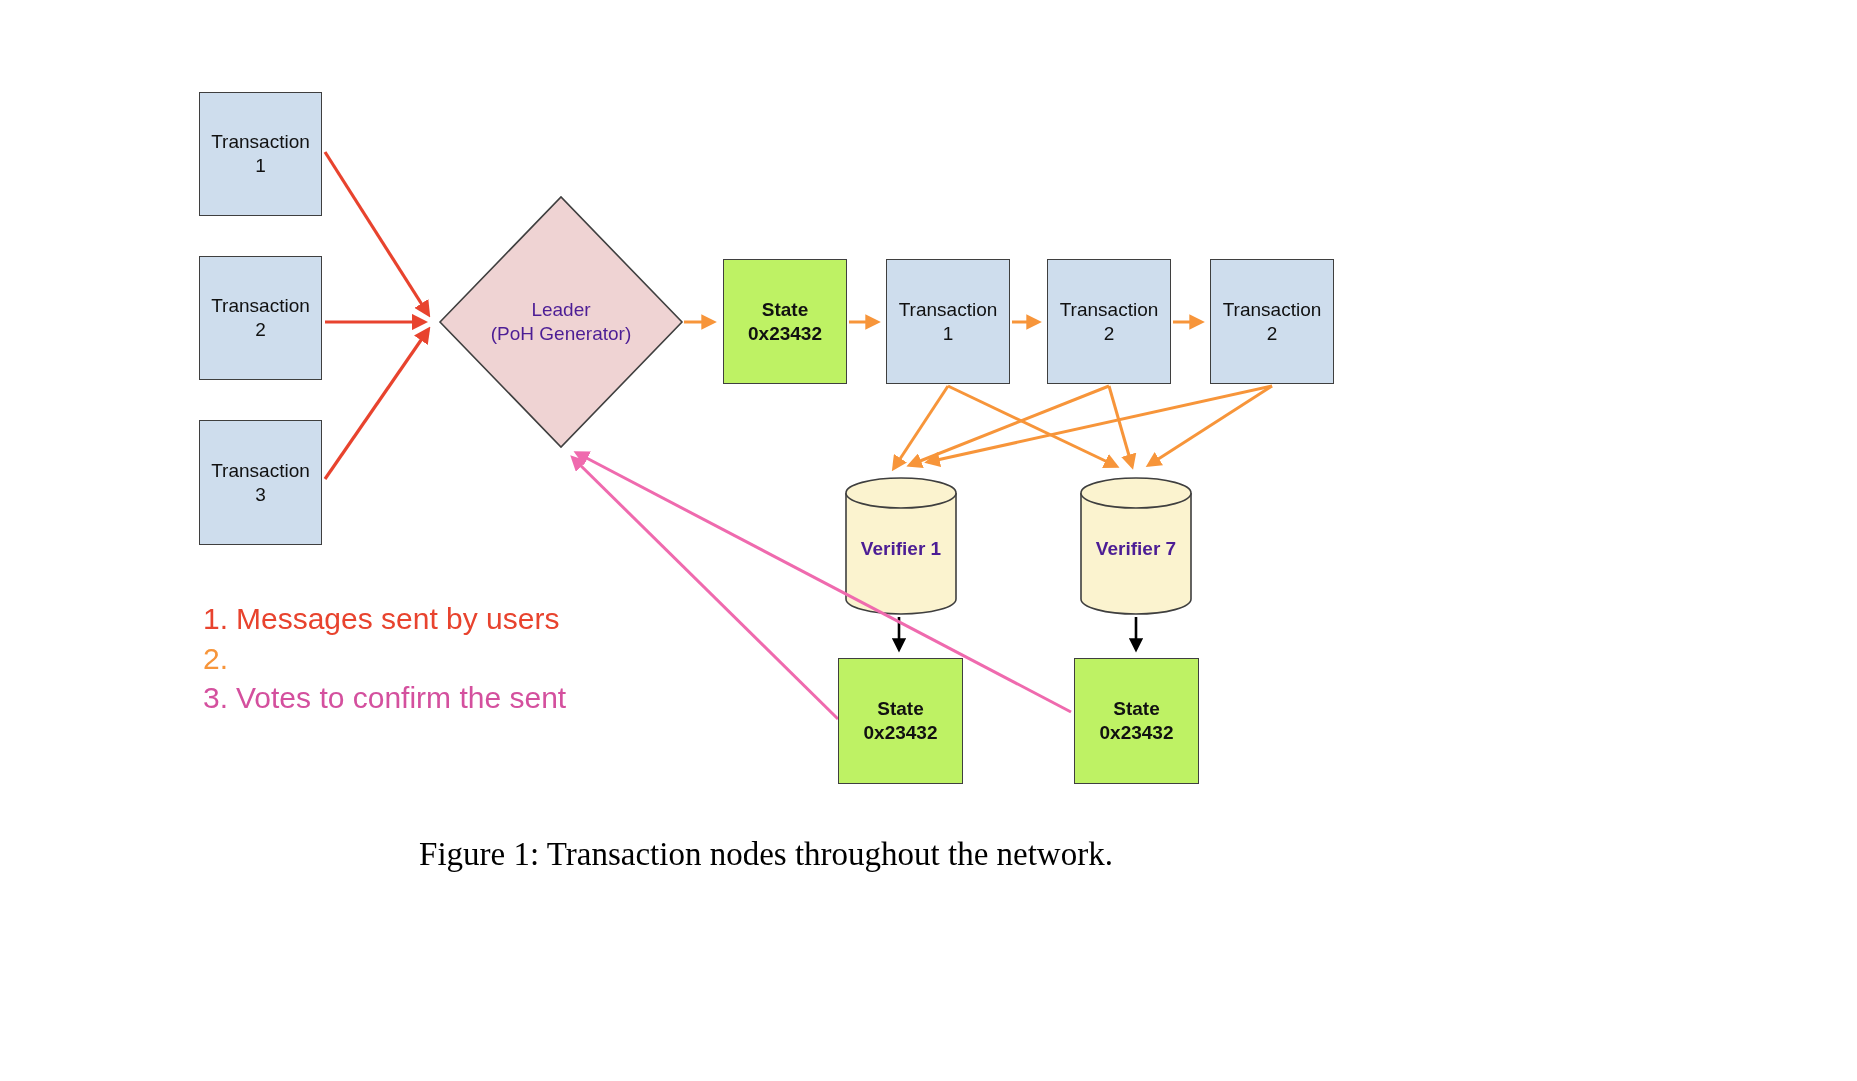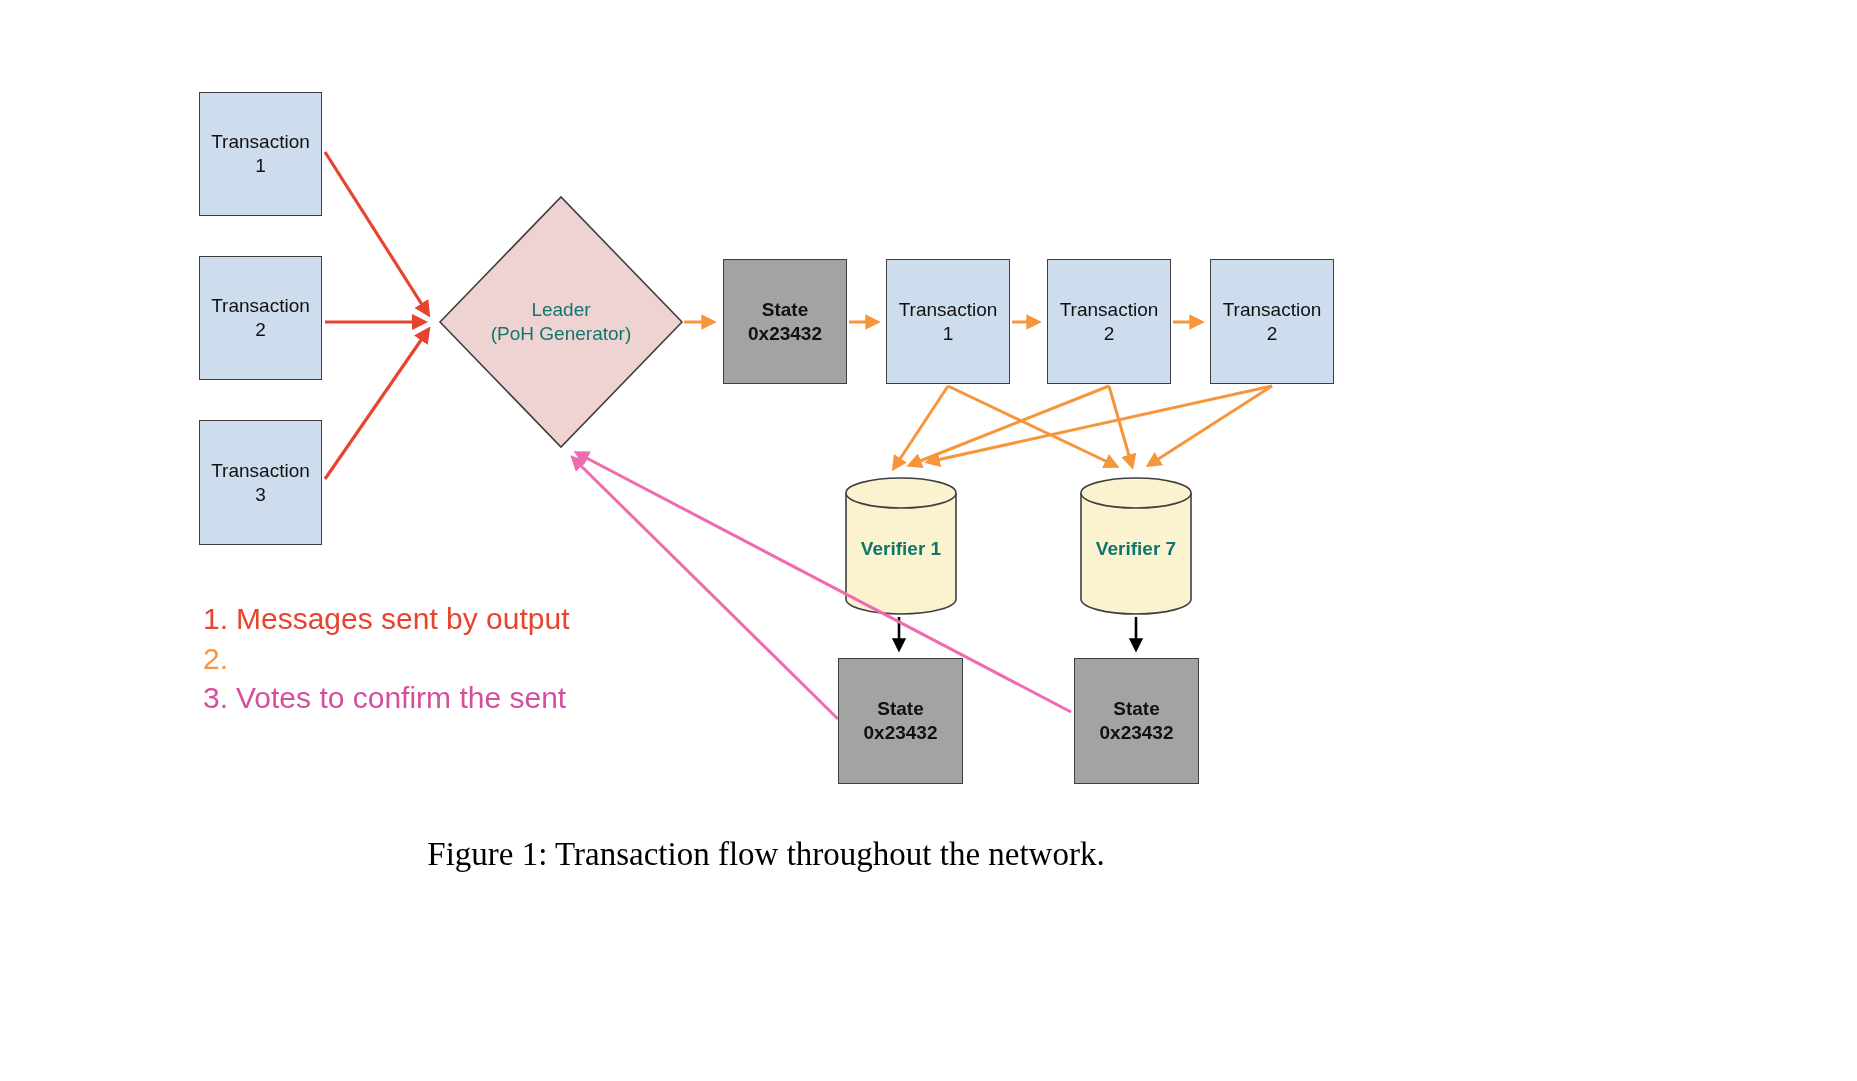--- a/index.html
+++ b/index.html
@@ -3,23 +3,23 @@
 <meta charset="utf-8">
 <style>
   html,body{margin:0;padding:0;background:#ffffff;}
   .stage{position:relative;width:1857px;height:1081px;background:#ffffff;
          font-family:"Liberation Sans",sans-serif;overflow:hidden;}
   .layer{position:absolute;left:0;top:0;}
   .box{position:absolute;display:flex;align-items:center;justify-content:center;
        text-align:center;border:1.6px solid #3f3f3f;box-sizing:border-box;
        font-size:19px;line-height:24px;color:#111;white-space:pre-line;}
   .box-blue{background:#cedded;}
-  .box-purple{background:#a3a3a3;font-weight:700;}
+  .box-purple{background:#bef264;font-weight:700;}
   .float-label{position:absolute;display:flex;align-items:center;justify-content:center;
-       text-align:center;font-size:19px;line-height:24px;color:#0f766e;white-space:pre-line;}
+       text-align:center;font-size:19px;line-height:24px;color:#4c1d95;white-space:pre-line;}
   .bold{font-weight:700;}
   .legend{position:absolute;left:203px;top:599px;font-size:30px;line-height:39.5px;}
   .legend-item{display:flex;}
   .legend-num{width:33px;flex:none;}
   .legend-text{white-space:pre-line;}
   .c-red{color:#e8432e;}
   .c-orange{color:#f7953a;}
   .c-magenta{color:#d4509e;}
   .caption{position:absolute;left:0;top:836px;width:1532px;text-align:center;
        font-family:"Liberation Serif",serif;font-size:33px;color:#000;}
@@ -110,26 +110,26 @@
   <div class="float-label bold" style="left:1066px;top:536px;width:140px;height:26px">Verifier 7</div>
 
   <div class="box box-purple" style="left:838px;top:658px;width:125px;height:126px">State
 0x23432</div>
   <div class="box box-purple" style="left:1074px;top:658px;width:125px;height:126px">State
 0x23432</div>
 
   <div class="legend">
     <div class="legend-item c-red">
       <span class="legend-num">1.</span>
-      <span class="legend-text">Messages sent by output</span>
+      <span class="legend-text">Messages sent by users</span>
     </div>
     <div class="legend-item c-orange">
       <span class="legend-num">2.</span>
     </div>
     <div class="legend-item c-magenta">
       <span class="legend-num">3.</span>
       <span class="legend-text">Votes to confirm the sent</span>
     </div>
   </div>
 
-  <div class="caption">Figure 1: Transaction flow throughout the network.</div>
+  <div class="caption">Figure 1: Transaction nodes throughout the network.</div>
 
 </div>
 
 </body></html>

